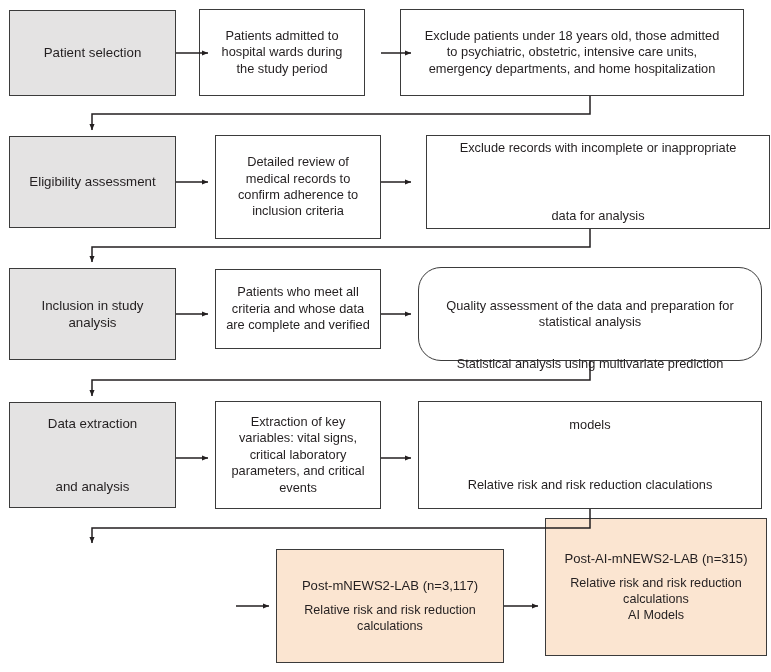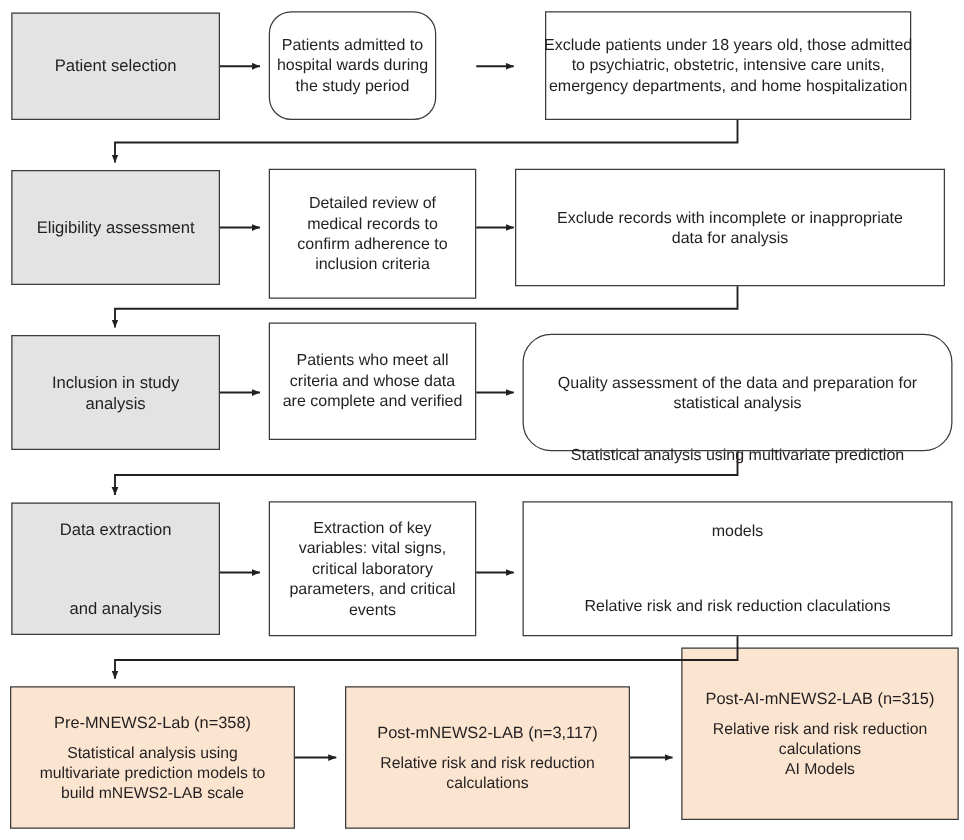--- a/index.html
+++ b/index.html
@@ -71,54 +71,54 @@
 </style>
 </head>
 <body>
 
 <div id="flow">
 
   <div class="node stage" style="left:9px; top:10px; width:167px; height:86px;">
     <span class="line">Patient selection</span>
   </div>
 
-  <div class="node plain" style="left:215px; top:9px; width:134px; height:87px;border-radius:18px;">
+  <div class="node plain" style="left:199px; top:9px; width:166px; height:87px;">
     <span class="line">Patients admitted to</span>
     <span class="line">hospital wards during</span>
     <span class="line">the study period</span>
   </div>
 
-  <div class="node plain" style="left:436px; top:9px; width:293px; height:87px;">
+  <div class="node plain" style="left:400px; top:9px; width:344px; height:87px;">
     <span class="line">Exclude patients under 18 years old, those admitted</span>
     <span class="line">to psychiatric, obstetric, intensive care units,</span>
     <span class="line">emergency departments, and home hospitalization</span>
   </div>
 
   <div class="node stage" style="left:9px; top:136px; width:167px; height:92px;">
     <span class="line">Eligibility assessment</span>
   </div>
 
   <div class="node plain" style="left:215px; top:135px; width:166px; height:104px;">
     <span class="line">Detailed review of</span>
     <span class="line">medical records to</span>
     <span class="line">confirm adherence to</span>
     <span class="line">inclusion criteria</span>
   </div>
 
-  <div class="node plain" style="left:412px; top:135px; width:344px; height:94px;">
+  <div class="node plain" style="left:426px; top:135px; width:344px; height:94px;justify-content:space-between;">
     <span class="line">Exclude records with incomplete or inappropriate</span>
     <span class="line">data for analysis</span>
   </div>
 
   <div class="node stage" style="left:9px; top:268px; width:167px; height:92px;">
     <span class="line">Inclusion in study</span>
     <span class="line">analysis</span>
   </div>
 
-  <div class="node plain" style="left:215px; top:258px; width:166px; height:94px;">
+  <div class="node plain" style="left:215px; top:269px; width:166px; height:80px;">
     <span class="line">Patients who meet all</span>
     <span class="line">criteria and whose data</span>
     <span class="line">are complete and verified</span>
   </div>
 
   <div class="node plain" style="left:418px; top:267px; width:344px; height:94px;border-radius:23px;">
     <span class="line">Quality assessment of the data and preparation for</span>
     <span class="line">statistical analysis</span>
   </div>
 
@@ -135,28 +135,20 @@
     <span class="line">events</span>
   </div>
 
   <div class="node plain" style="left:418px; top:401px; width:344px; height:108px;gap:44px;">
     <span class="line">Statistical analysis using multivariate prediction</span>
     <span class="line">models</span>
     <span class="line">Relative risk and risk reduction claculations</span>
     <span class="line">AI models</span>
   </div>
 
-  <div class="node result" style="left:8px; top:549px; width:228px; height:114px;">
-    <span class="title">Pre-MNEWS2-Lab (n=358)</span>
-    <span class="body">
-      <span class="line">Statistical analysis using</span>
-      <span class="line">multivariate prediction models to</span>
-      <span class="line">build mNEWS2-LAB scale</span>
-    </span>
-  </div>
 
   <div class="node result" style="left:276px; top:549px; width:228px; height:114px;">
     <span class="title">Post-mNEWS2-LAB (n=3,117)</span>
     <span class="body">
       <span class="line">Relative risk and risk reduction</span>
       <span class="line">calculations</span>
     </span>
   </div>
 
   <div class="node result" style="left:545px; top:518px; width:222px; height:138px;justify-content:center;">

